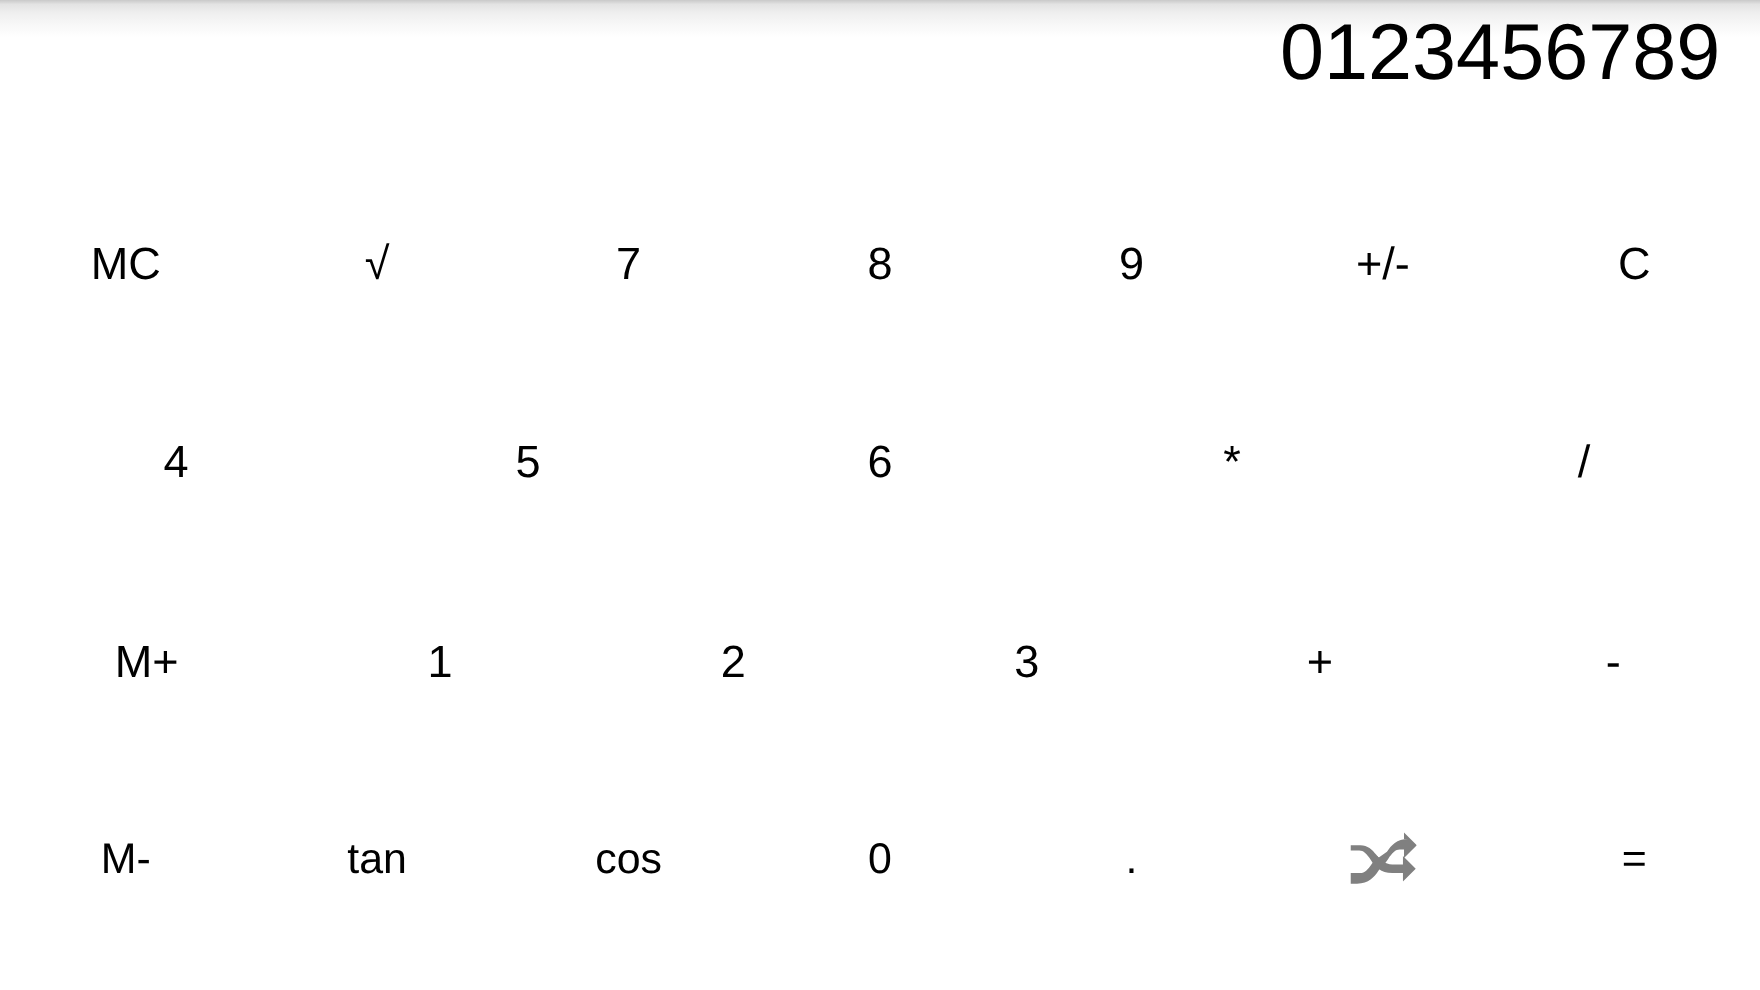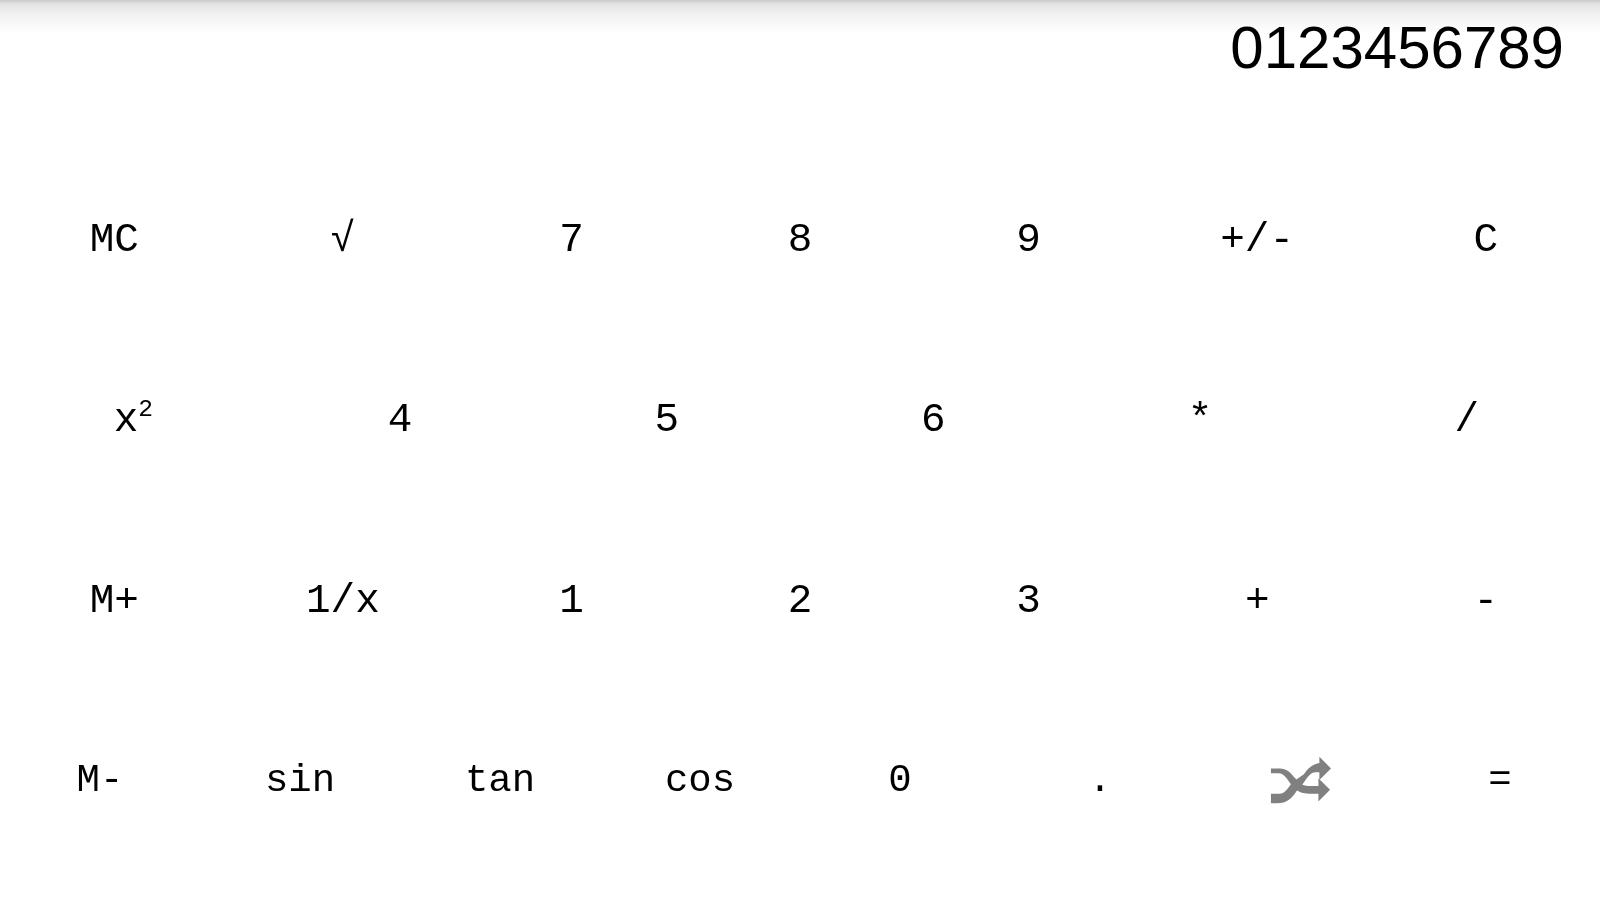--- a/index.html
+++ b/index.html
@@ -47,21 +47,21 @@
     height: 150px;
     flex: 0 0 150px;
     display: flex;
     align-items: flex-start;
     justify-content: flex-end;
     padding: 0 36px 0 0;
     box-sizing: border-box;
   }
 
   .display-value {
-    font-size: 60px;
+    font-size: 72px;
     line-height: 96px;
     color: #000000;
     letter-spacing: 0px;
     font-weight: 400;
     white-space: nowrap;
     text-align: right;
     user-select: none;
   }
 
   
@@ -85,21 +85,21 @@
     height: 100%;
     display: flex;
     align-items: center;
     justify-content: center;
     background: transparent;
     border: none;
     outline: none;
     cursor: pointer;
     padding: 0;
     margin: 0;
-    font-family: Liberation Mono, monospace;
+    font-family: Liberation Sans, sans-serif;
   }
 
   .key-label {
     font-size: 41px;
     line-height: 1;
     color: #000000;
     font-weight: 400;
     white-space: nowrap;
     user-select: none;
   }
@@ -154,67 +154,58 @@
         </button>
         <button class="key">
           <span class="key-label">+/-</span>
         </button>
         <button class="key">
           <span class="key-label">C</span>
         </button>
       </div>
       <div class="key-row">
         <button class="key">
-          <span class="key-label"><span>x</span><sup>2</sup></span>
-        </button>
-        <button class="key">
           <span class="key-label">4</span>
         </button>
         <button class="key">
           <span class="key-label">5</span>
         </button>
         <button class="key">
           <span class="key-label">6</span>
         </button>
         <button class="key">
           <span class="key-label">*</span>
         </button>
         <button class="key">
           <span class="key-label">/</span>
         </button>
       </div>
       <div class="key-row">
         <button class="key">
           <span class="key-label">M+</span>
         </button>
         <button class="key">
-          <span class="key-label">1/x</span>
-        </button>
-        <button class="key">
           <span class="key-label">1</span>
         </button>
         <button class="key">
           <span class="key-label">2</span>
         </button>
         <button class="key">
           <span class="key-label">3</span>
         </button>
         <button class="key">
           <span class="key-label">+</span>
         </button>
         <button class="key">
           <span class="key-label">-</span>
         </button>
       </div>
       <div class="key-row">
         <button class="key">
           <span class="key-label small">M-</span>
-        </button>
-        <button class="key">
-          <span class="key-label small">sin</span>
         </button>
         <button class="key">
           <span class="key-label small">tan</span>
         </button>
         <button class="key">
           <span class="key-label small">cos</span>
         </button>
         <button class="key">
           <span class="key-label small">0</span>
         </button>

